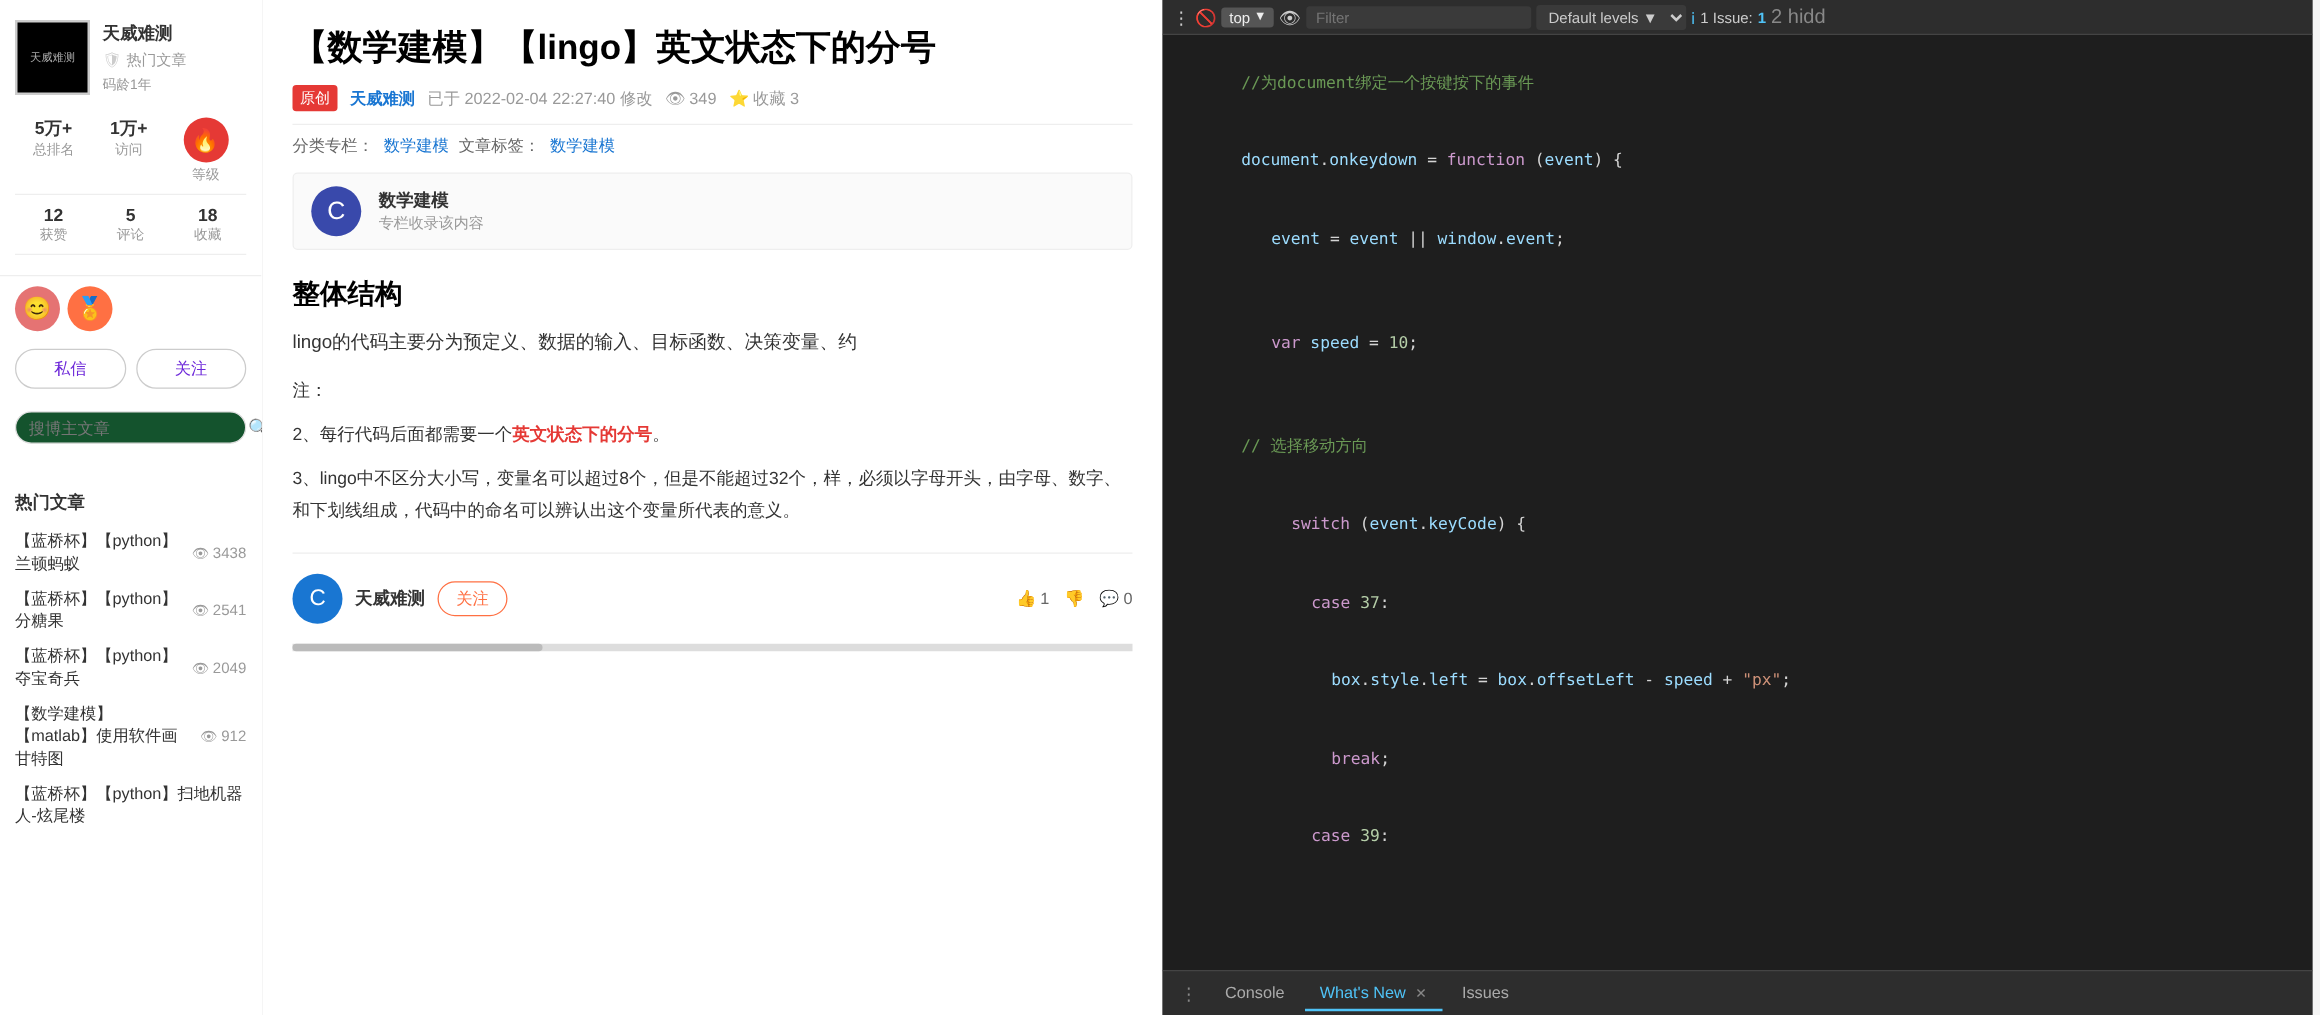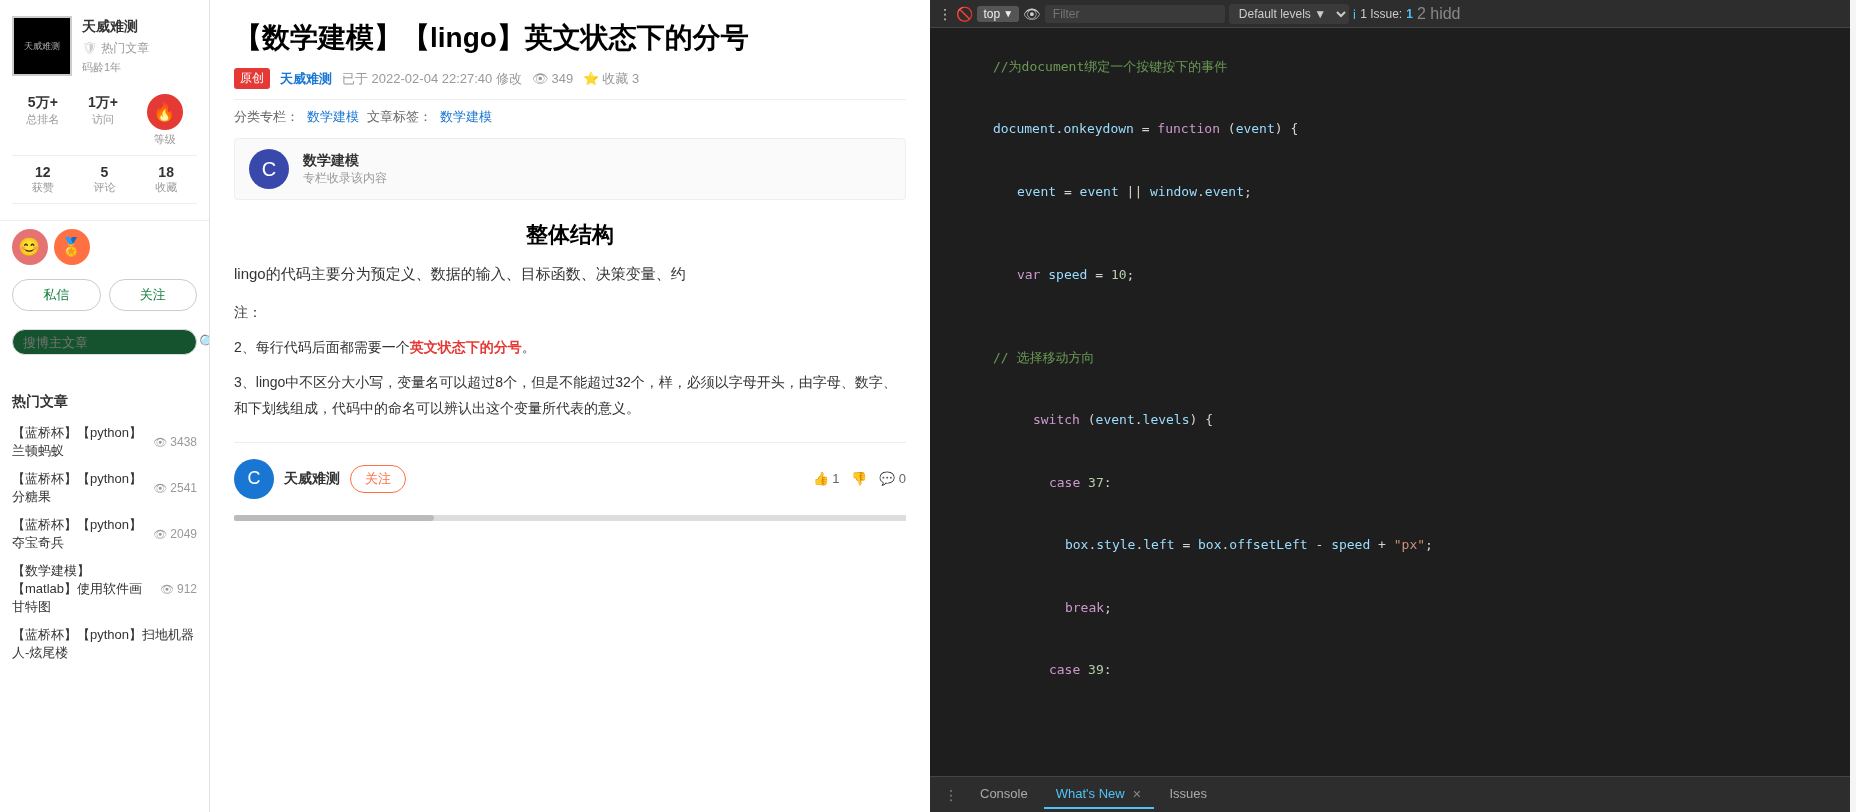--- a/index.html
+++ b/index.html
@@ -120,21 +120,21 @@
       padding: 6px 12px 10px;
     }
     .btn-msg, .btn-follow {
       flex: 1;
       padding: 6px 0;
       border: 1px solid #ccc;
       border-radius: 16px;
       background: #fff;
       font-size: 13px;
       cursor: pointer;
-      color: #15803d;
+      color: #6d28d9;
     }
     .search-box {
       margin: 8px 12px;
       display: flex;
       align-items: center;
       border: 1px solid #ddd;
       border-radius: 16px;
       padding: 4px 10px;
       background: #14532d;
     }
@@ -246,21 +246,20 @@
       font-size: 20px;
       flex-shrink: 0;
     }
     .collection-name { font-size: 14px; font-weight: bold; color: #333; }
     .collection-desc { font-size: 12px; color: #999; }
     .section-title {
       font-size: 22px;
       font-weight: bold;
       color: #000;
       margin: 20px 0 10px;
-      text-align: center;
     }
     .article-text {
       font-size: 15px;
       color: #333;
       line-height: 1.8;
       margin-bottom: 12px;
     }
     .highlight { color: #e53935; font-weight: bold; }
     .note-text {
       font-size: 14px;
@@ -658,21 +657,21 @@
       <span class="c-keyword">var</span><span class="c-plain"> </span><span class="c-variable">speed</span><span class="c-plain"> = </span><span class="c-number">10</span><span class="c-plain">;</span>
     </span>
 
     <span class="code-line">&nbsp;</span>
 
     <span class="code-line" style="padding-left:16px;">
       <span class="c-comment">// 选择移动方向</span>
     </span>
 
     <span class="code-line" style="padding-left:56px;">
-      <span class="c-keyword">switch</span><span class="c-plain"> (</span><span class="c-variable">event</span><span class="c-plain">.</span><span class="c-property">levels</span><span class="c-plain">) {</span>
+      <span class="c-keyword">switch</span><span class="c-plain"> (</span><span class="c-variable">event</span><span class="c-plain">.</span><span class="c-property">keyCode</span><span class="c-plain">) {</span>
     </span>
 
     <span class="code-line" style="padding-left:72px;">
       <span class="c-case">case</span><span class="c-plain"> </span><span class="c-number">37</span><span class="c-plain">:</span>
     </span>
     <span class="code-line" style="padding-left:88px;">
       <span class="c-variable">box</span><span class="c-plain">.</span><span class="c-property">style</span><span class="c-plain">.</span><span class="c-property">left</span><span class="c-plain"> = </span><span class="c-variable">box</span><span class="c-plain">.</span><span class="c-property">offsetLeft</span><span class="c-plain"> - </span><span class="c-variable">speed</span><span class="c-plain"> + </span><span class="c-string">"px"</span><span class="c-plain">;</span>
     </span>
     <span class="code-line" style="padding-left:88px;">
       <span class="c-keyword">break</span><span class="c-plain">;</span>

